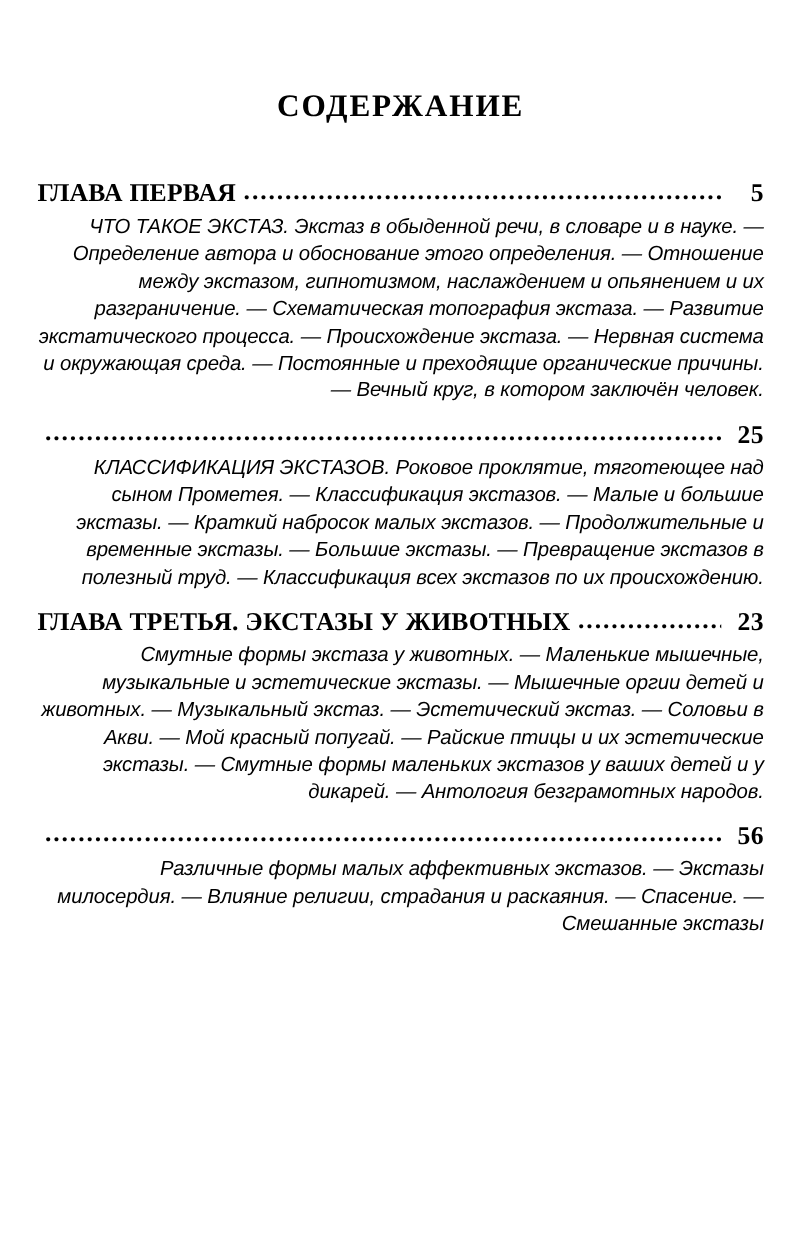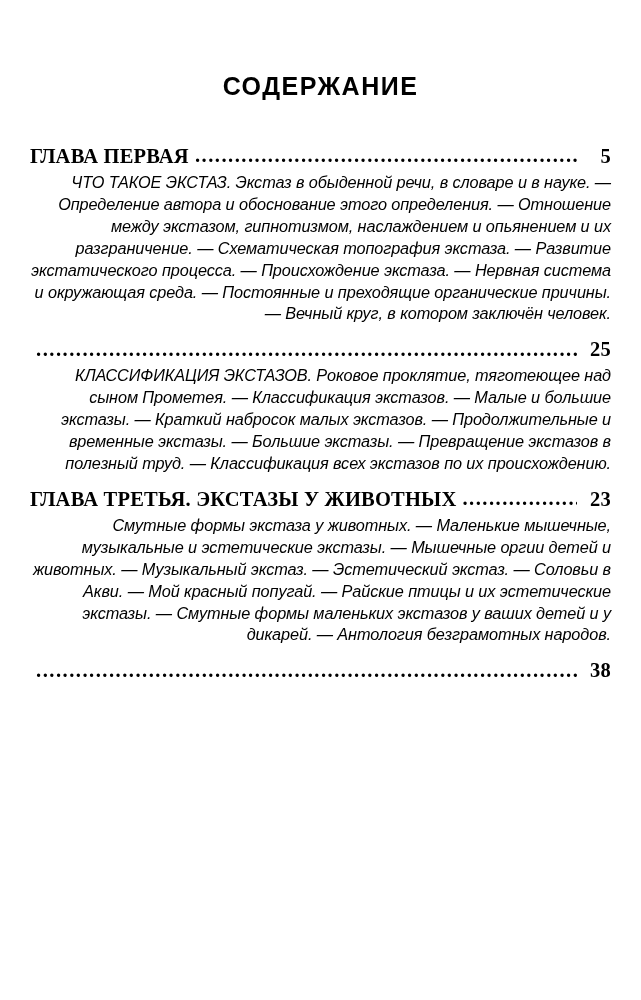--- a/index.html
+++ b/index.html
@@ -17,36 +17,36 @@
   .page {
     position: relative;
     width: 641px;
     height: 1000px;
     background: #ffffff;
     box-sizing: border-box;
     padding: 0 30px;
   }
   .doc-title {
     text-align: center;
-    font-family: Liberation Sans, sans-serif;
+    font-family: Liberation Serif, serif;
     font-weight: bold;
     font-size: 25px;
     letter-spacing: 1.5px;
     margin-top: 72px;
     margin-bottom: 12px;
   }
   .toc {
     margin-top: 44px;
   }
   .entry {
     margin-bottom: 3px;
   }
   .entry-head {
     display: flex;
-    align-items: center;
+    align-items: flex-start;
     font-family: "Liberation Serif", serif;
     font-weight: bold;
     font-size: 20.5px;
     letter-spacing: 0.2px;
     white-space: nowrap;
   }
   .entry-head .chapter-label {
     flex: 0 0 auto;
   }
   .entry-head .leader {
@@ -114,18 +114,19 @@
         <span class="chapter-label">ГЛАВА ТРЕТЬЯ. ЭКСТАЗЫ У ЖИВОТНЫХ</span>
         <span class="leader">..................................................................................................................</span>
         <span class="page-num">23</span>
       </div>
       <p class="entry-desc">Смутные формы экстаза у животных. — Маленькие мышечные, музыкальные и эстетические экстазы. — Мышечные оргии детей и животных. — Музыкальный экстаз. — Эстетический экстаз. — Соловьи в Акви. — Мой красный попугай. — Райские птицы и их эстетические экстазы. — Смутные формы маленьких экстазов у ваших детей и у дикарей. — Антология безграмотных народов.</p>
     </div>
 
     <div class="entry">
       <div class="entry-head">
         <span class="leader">..................................................................................................................</span>
-        <span class="page-num">38</span>
+        <span class="page-num">56</span>
       </div>
+      <p class="entry-desc">Различные формы малых аффективных экстазов. — Экстазы милосердия. — Влияние религии, страдания и раскаяния. — Спасение. — Смешанные экстазы</p>
     </div>
 
   </div>
 </div>
 
 </body></html>

